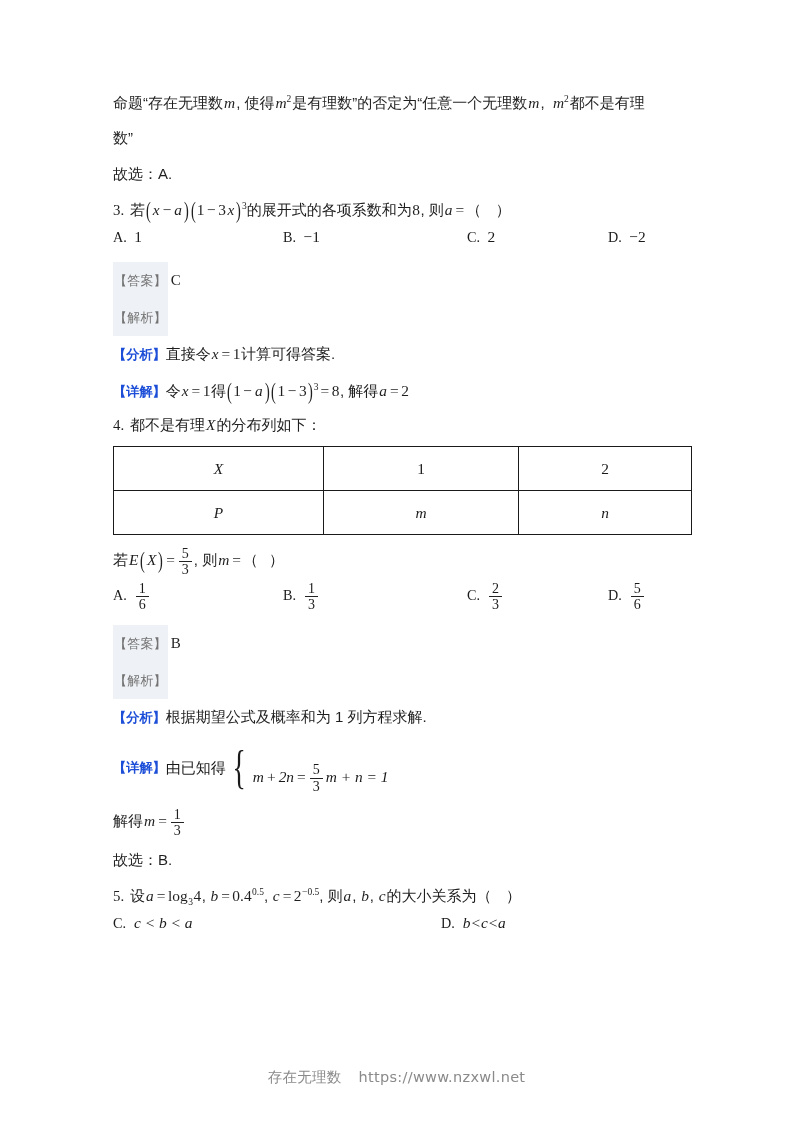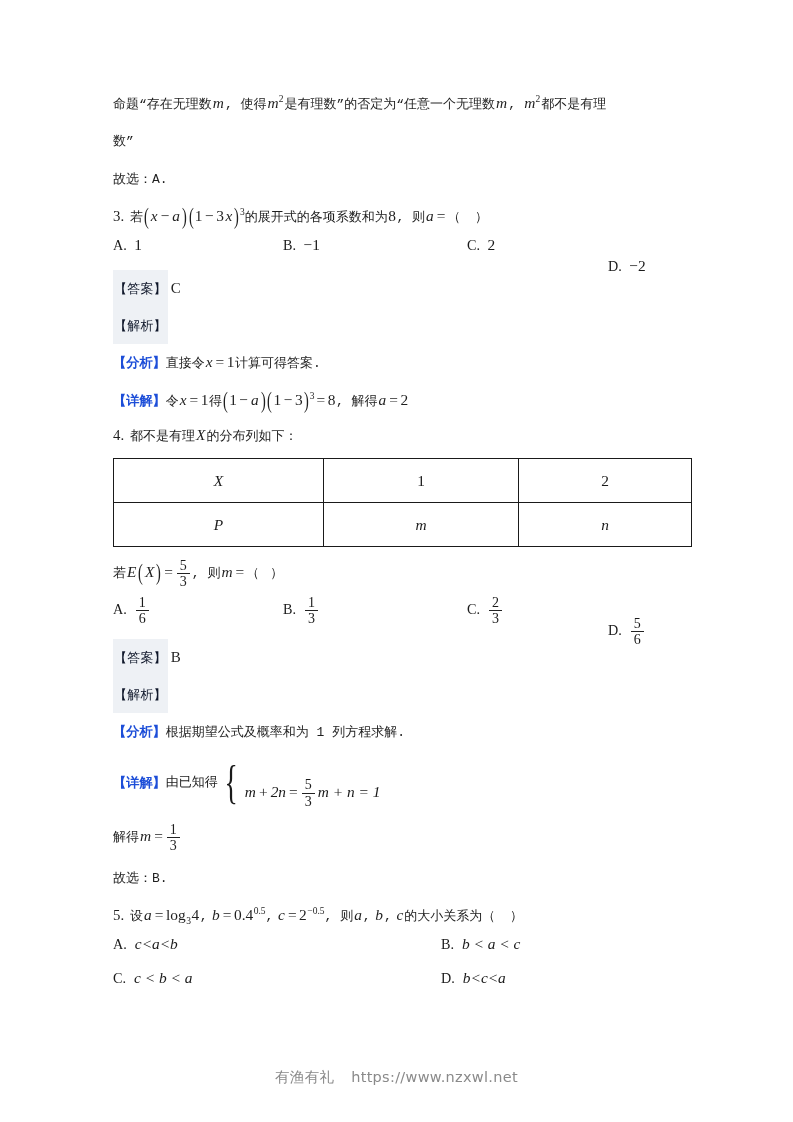--- a/index.html
+++ b/index.html
@@ -31,21 +31,21 @@
 
   
   .line {
     font-size: 14.6px;
     line-height: 36px;
     color: #1f1f1f;
     white-space: nowrap;
   }
   .line.wrap { white-space: normal; }
 
-  .cn { font-family: Liberation Mono, monospace; font-size: 13px; }
+  .cn { font-family: Liberation Sans, sans-serif; font-size: 15px; }
 
   .mi {
     font-family: "Liberation Serif", "DejaVu Serif", serif;
     font-style: italic;
     font-size: 15.4px;
     padding: 0 1px;
   }
   .mn {
     font-family: "Liberation Serif", "DejaVu Serif", serif;
     font-size: 15.4px;
@@ -88,21 +88,21 @@
     margin: 0 2px;
     position: relative;
     top: -0.5px;
   }
   .frac .num { display: block; padding: 0 3px; border-bottom: 1px solid #222; font-family: "Liberation Serif", serif; }
   .frac .den { display: block; padding: 0 3px; font-family: "Liberation Serif", serif; }
 
   
   .tagwrap { background: #eef1f5; display: inline-block; padding: 0 1px; }
   .tag-blue {
-    color: #0f172a;
+    color: #737373;
     font-family: "DejaVu Sans", "Liberation Sans", sans-serif;
     font-size: 13px;
     letter-spacing: 0.2px;
   }
   .tag-dark {
     color: #1d4ed8;
     font-family: "DejaVu Sans", "Liberation Sans", sans-serif;
     font-size: 13.2px;
     font-weight: 700;
   }
@@ -129,21 +129,21 @@
     font-size: 14.6px;
   }
   .opt .lbl {
     font-family: "Liberation Serif", serif;
     font-size: 14.2px;
     padding-right: 7px;
   }
   .opt.o1 { left: 0px; }
   .opt.o2 { left: 170px; }
   .opt.o3 { left: 330px; margin-left: 24px; }
-  .opt.o4 { left: 495px; margin-top: 21px; }
+  .opt.o4 { left: 495px; }
   .opt.half1 { left: 0px; }
   .opt.half2 { left: 328px; }
 
   
   table.dist {
     border-collapse: collapse;
     width: 569px;
     margin: 6px 0 4px 0;
     table-layout: fixed;
   }
@@ -299,30 +299,26 @@
     </div>
 
     <div class="line">
       <span class="cn">故选：B.</span>
     </div>
 
     <div class="line">
       <span class="qnum">5.</span><span class="cn">设</span><span class="mi">a</span><span class="mo">=</span><span class="mn">log</span><sub class="sb">3</sub><span class="mn">4</span><span class="cn">,</span>&nbsp;<span class="mi">b</span><span class="mo">=</span><span class="mn">0.4</span><sup class="exp">0.5</sup><span class="cn">,</span>&nbsp;<span class="mi">c</span><span class="mo">=</span><span class="mn">2</span><sup class="exp">−0.5</sup><span class="cn">, 则</span><span class="mi">a</span><span class="cn">,</span>&nbsp;<span class="mi">b</span><span class="cn">,</span>&nbsp;<span class="mi">c</span><span class="cn">的大小关系为（</span>&nbsp;&nbsp;&nbsp;&nbsp;<span class="cn">）</span>
     </div>
 
-    <div class="opts">
-      <div class="opt half1"><span class="lbl">A.</span><span class="mi">c&lt;a&lt;b</span></div>
-      <div class="opt half2"><span class="lbl">B.</span><span class="mi">b &lt; a &lt; c</span></div>
-    </div>
 
     <div class="opts">
       <div class="opt half1"><span class="lbl">C.</span><span class="mi">c &lt; b &lt; a</span></div>
       <div class="opt half2"><span class="lbl">D.</span><span class="mi">b&lt;c&lt;a</span></div>
     </div>
 
 
   </div>
 
   <div class="footer">
-    <span>有渔有礼</span>
+    <span>存在无理数</span>
     <span class="url">https://www.nzxwl.net</span>
   </div>
 </div>
 
 </body></html>

